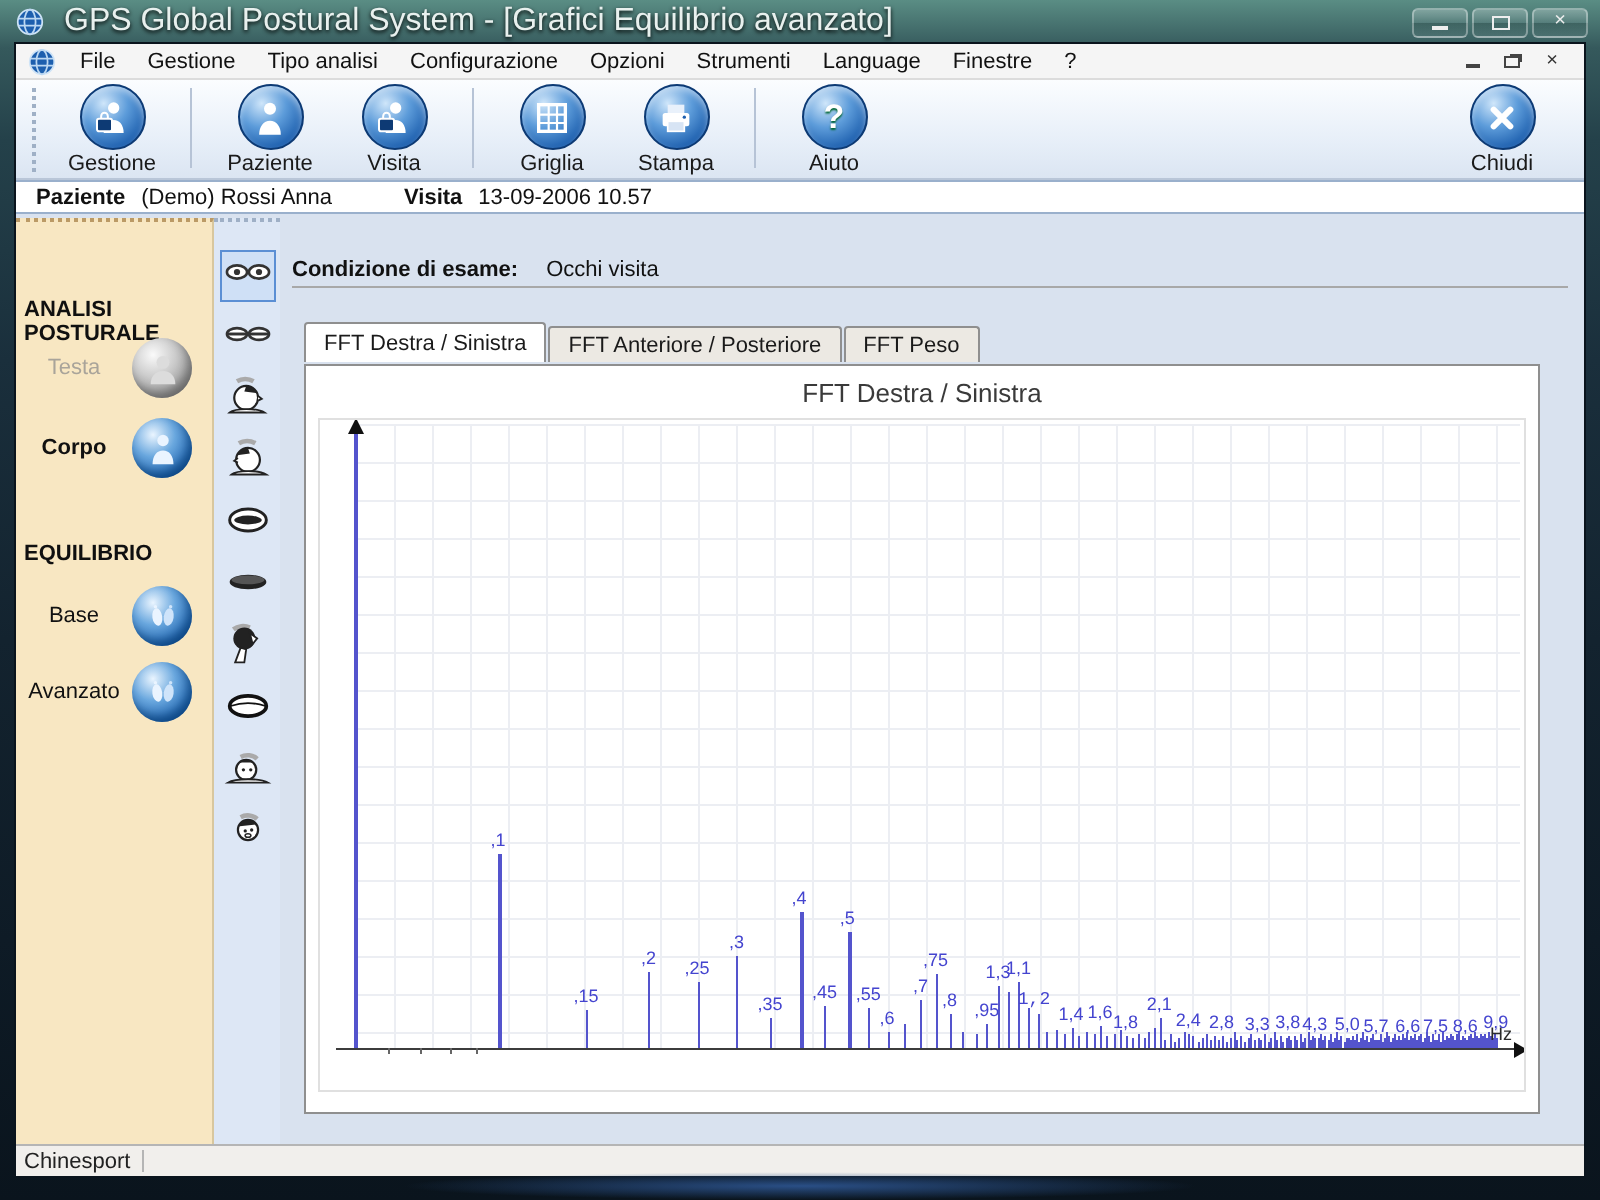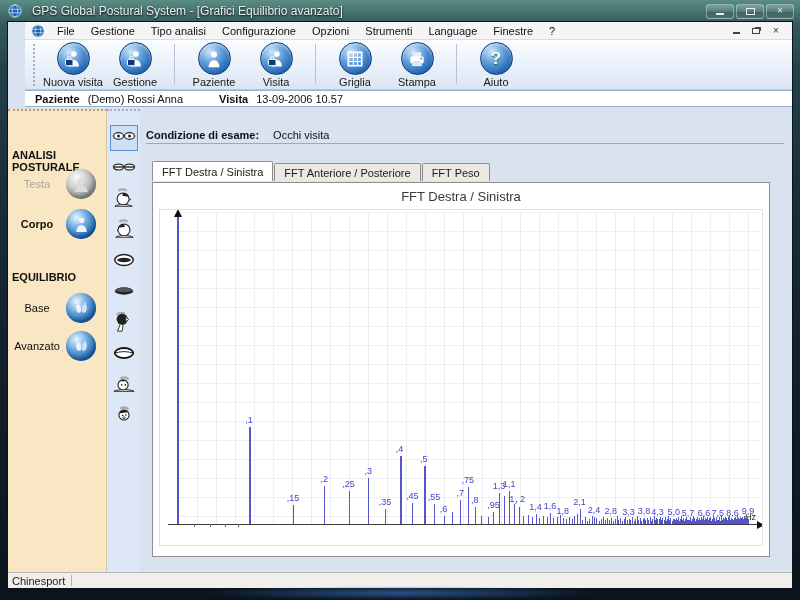--- a/index.html
+++ b/index.html
@@ -3,28 +3,28 @@
 <meta charset="utf-8">
 <style>
   html,body{margin:0;padding:0;background:#222;}
   *{box-sizing:border-box;font-family:"Liberation Sans",sans-serif;}
   #window{position:relative;width:800px;height:600px;overflow:hidden;
     background:linear-gradient(180deg,#5a8d84 0px,#35595c 24px,#24414a 70px,#1a2f3c 180px,#13232f 320px,#0e1b26 470px,#0a141d 600px);}
   #window:after{content:"";position:absolute;left:200px;right:200px;bottom:0;height:14px;
     background:radial-gradient(ellipse at center,#2a4f86 0%,transparent 70%);}
   
   #titlebar{position:absolute;left:0;top:0;right:0;height:22px;display:flex;align-items:center;padding:0 6px;}
-  #title-text{color:#e8f0ee;font-size:12px;margin-left:6px;text-shadow:0 1px 2px #000;white-space:nowrap;}
+  #title-text{color:#e8f0ee;font-size:16px;margin-left:6px;text-shadow:0 1px 2px #000;white-space:nowrap;}
   .winbtns{margin-left:auto;display:flex;gap:2px;}
   .winbtn{width:28px;height:15px;border:1px solid rgba(255,255,255,.35);border-radius:3px;
     background:linear-gradient(#ffffff44,#ffffff12 50%,#00000022 51%,#ffffff10);display:flex;align-items:center;justify-content:center;color:#eee;font-size:10px;line-height:1;}
   .winbtn .bar{width:8px;height:2px;background:#eee;margin-top:6px;}
   .winbtn .box{width:9px;height:7px;border:1px solid #eee;}
   
-  #frame{position:absolute;left:8px;top:22px;right:8px;bottom:12px;background:#d9e2ef;box-shadow:0 0 0 1px #0a141d;padding-left:17px;}
+  #frame{position:absolute;left:8px;top:22px;right:8px;bottom:12px;background:#d9e2ef;box-shadow:0 0 0 1px #0a141d;}
   
   #menubar{height:18px;background:#f5f5f5;border-bottom:1px solid #dcdcdc;display:flex;align-items:center;padding:0 4px;font-size:11px;color:#111;}
   .menu-item{padding:2px 8px;cursor:default;}
   .app-icon{width:14px;height:14px;margin:0 4px 0 2px;flex:0 0 auto;}
   .mdi{margin-left:auto;display:flex;align-items:center;gap:8px;padding-right:6px;color:#333;}
   .mdi span{display:inline-flex;align-items:center;justify-content:center;width:12px;height:10px;font-size:10px;line-height:1;}
   .mdi .bar{width:7px;height:2px;background:#444;margin-top:5px;}
   .mdi .box{width:8px;height:6px;border:1px solid #444;box-shadow:2px -2px 0 -1px #444;}
   
   #toolbar{height:50px;background:linear-gradient(#fbfdff,#e6eef8 65%,#dbe5f2);border-bottom:1px solid #b9c6d8;display:flex;align-items:flex-start;padding:2px 4px 0 8px;}
@@ -143,52 +143,41 @@
       <span id="tb-groups" style="display:flex">
           <div class="tb-btn">
             <div class="tb-circle">
               <svg viewBox="0 0 24 24" xmlns="http://www.w3.org/2000/svg">
                 <circle cx="13" cy="6" r="3.4" fill="#fff"></circle>
                 <path d="M7 21c0-4.6 2.4-7.8 6-7.8s6 3.2 6 7.8z" fill="#fff"></path>
                 <rect x="3" y="12.5" width="9" height="7.5" rx="1.2" fill="#0d3a74" stroke="#fff" stroke-width="1.2"></rect>
                 <path d="M5.5 12.5v-1.6a2 2 0 0 1 2-2h0a2 2 0 0 1 2 2v1.6" fill="none" stroke="#fff" stroke-width="1.2"></path>
               </svg>
             </div>
-            <div class="tb-label">Nuova visita</div>
+            <div class="tb-label">Gestione</div>
+          </div>
+          <span class="tb-sep"></span>
+          <div class="tb-btn">
+            <div class="tb-circle">
+              <svg viewBox="0 0 24 24" xmlns="http://www.w3.org/2000/svg">
+                <circle cx="12" cy="6.5" r="3.6" fill="#fff"></circle>
+                <path d="M5.5 22c0-5 2.6-8.4 6.5-8.4s6.5 3.4 6.5 8.4z" fill="#fff"></path>
+              </svg>
+            </div>
+            <div class="tb-label">Paziente</div>
           </div>
           <div class="tb-btn">
             <div class="tb-circle">
               <svg viewBox="0 0 24 24" xmlns="http://www.w3.org/2000/svg">
                 <circle cx="13" cy="6" r="3.4" fill="#fff"></circle>
                 <path d="M7 21c0-4.6 2.4-7.8 6-7.8s6 3.2 6 7.8z" fill="#fff"></path>
                 <rect x="3" y="12.5" width="9" height="7.5" rx="1.2" fill="#0d3a74" stroke="#fff" stroke-width="1.2"></rect>
                 <path d="M5.5 12.5v-1.6a2 2 0 0 1 2-2h0a2 2 0 0 1 2 2v1.6" fill="none" stroke="#fff" stroke-width="1.2"></path>
               </svg>
             </div>
-            <div class="tb-label">Gestione</div>
-          </div>
-          <span class="tb-sep"></span>
-          <div class="tb-btn">
-            <div class="tb-circle">
-              <svg viewBox="0 0 24 24" xmlns="http://www.w3.org/2000/svg">
-                <circle cx="12" cy="6.5" r="3.6" fill="#fff"></circle>
-                <path d="M5.5 22c0-5 2.6-8.4 6.5-8.4s6.5 3.4 6.5 8.4z" fill="#fff"></path>
-              </svg>
-            </div>
-            <div class="tb-label">Paziente</div>
-          </div>
-          <div class="tb-btn">
-            <div class="tb-circle">
-              <svg viewBox="0 0 24 24" xmlns="http://www.w3.org/2000/svg">
-                <circle cx="13" cy="6" r="3.4" fill="#fff"></circle>
-                <path d="M7 21c0-4.6 2.4-7.8 6-7.8s6 3.2 6 7.8z" fill="#fff"></path>
-                <rect x="3" y="12.5" width="9" height="7.5" rx="1.2" fill="#0d3a74" stroke="#fff" stroke-width="1.2"></rect>
-                <path d="M5.5 12.5v-1.6a2 2 0 0 1 2-2h0a2 2 0 0 1 2 2v1.6" fill="none" stroke="#fff" stroke-width="1.2"></path>
-              </svg>
-            </div>
             <div class="tb-label">Visita</div>
           </div>
           <span class="tb-sep"></span>
           <div class="tb-btn">
             <div class="tb-circle">
               <svg viewBox="0 0 24 24" xmlns="http://www.w3.org/2000/svg">
                 <rect x="4" y="4" width="16" height="16" fill="none" stroke="#fff" stroke-width="2"></rect>
                 <path d="M4 10h16M4 15h16M10 4v16M15 4v16" stroke="#fff" stroke-width="1.3"></path>
               </svg>
             </div>
@@ -204,20 +193,30 @@
               </svg>
             </div>
             <div class="tb-label">Stampa</div>
           </div>
           <span class="tb-sep"></span>
           <div class="tb-btn">
             <div class="tb-circle">
               <span class="q">?</span>
             </div>
             <div class="tb-label">Aiuto</div>
+          </div>
+        </span>
+      <span id="tb-close">
+          <div class="tb-btn">
+            <div class="tb-circle">
+              <svg viewBox="0 0 24 24" xmlns="http://www.w3.org/2000/svg">
+                <path d="M7 7l10 10M17 7L7 17" stroke="#fff" stroke-width="3.6" stroke-linecap="round"></path>
+              </svg>
+            </div>
+            <div class="tb-label">Chiudi</div>
           </div>
         </span>
     </div>
 
     <div id="patientbar">
       <b>Paziente</b>
       <span class="val">(Demo) Rossi Anna</span>
       <b class="visit">Visita</b>
       <span class="val">13-09-2006 10.57</span>
     </div>

